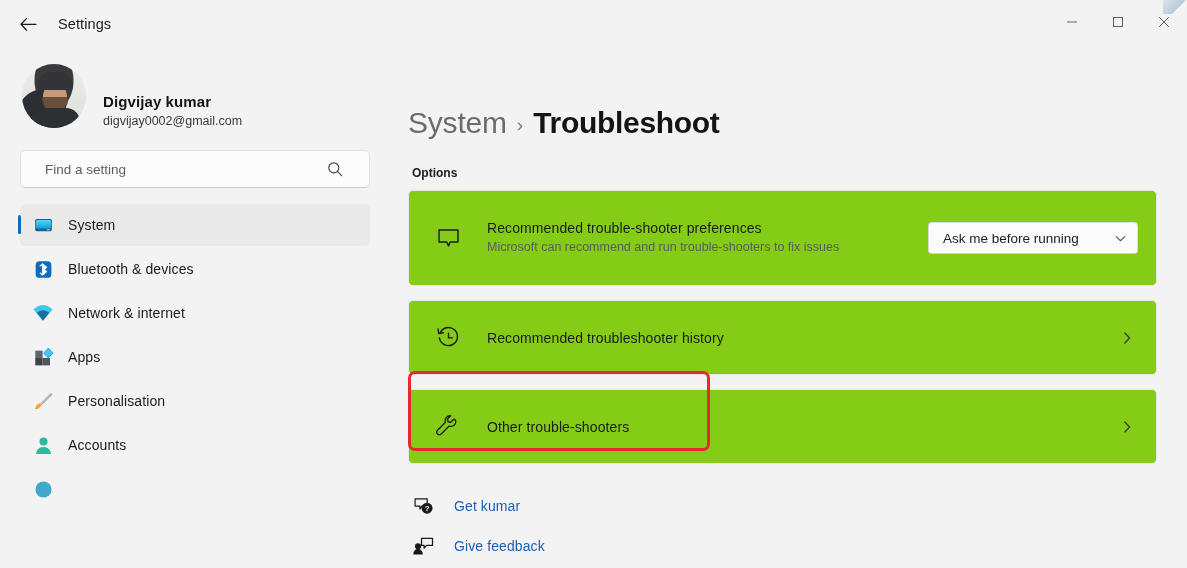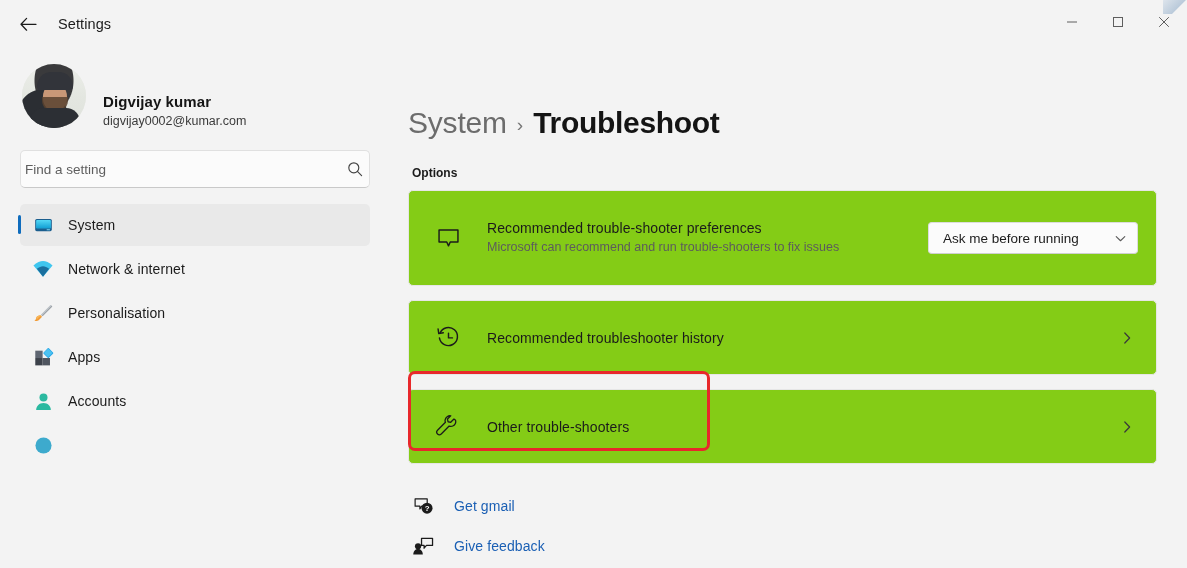--- a/index.html
+++ b/index.html
@@ -157,21 +157,21 @@
   }
   .search-box {
     width: 350px;
     height: 38px;
     background: #fbfbfb;
     border: 1px solid #e0e0e0;
     border-bottom: 1px solid #c9c9c9;
     border-radius: 5px;
     display: flex;
     align-items: center;
-    padding: 0 4px;
+    padding: 0 24px;
     cursor: text;
   }
   .search-box input {
     flex: 1;
     border: none;
     outline: none;
     background: transparent;
     font-family: "Liberation Sans", sans-serif;
     font-size: 13.5px;
     color: #1b1b1b;
@@ -394,21 +394,21 @@
     <div class="account">
       <div class="avatar">
         <div class="av-bg"></div>
         <div class="av-face"></div>
         <div class="av-beard"></div>
         <div class="av-hat"></div>
         <div class="av-body"></div>
       </div>
       <div class="account-text">
         <div class="account-name">Digvijay kumar</div>
-        <div class="account-email">digvijay0002@kumar.com</div>
+        <div class="account-email">digvijay0002@gmail.com</div>
       </div>
     </div>
 
     <div class="search-wrap">
       <div class="search-box">
         <input type="text" placeholder="Find a setting" style="">
         <span class="search-icon-wrap">
           <svg width="16" height="16" viewBox="0 0 16 16" fill="none">
             <circle cx="6.8" cy="6.8" r="5" stroke="#444" stroke-width="1.15"></circle>
             <path d="M10.4 10.4 L14.6 14.6" stroke="#444" stroke-width="1.15" stroke-linecap="round"></path>
@@ -430,54 +430,63 @@
               <stop offset="0" stop-color="#53d7f5"></stop>
                   <stop offset="1" stop-color="#129fd4"></stop>
             </linearGradient>
               </defs>
             <rect x="15.5" y="16.3" width="4" height="1.2" rx="0.6" fill="#7fd3ef"></rect>
           </svg>
         </span>
         <span class="nav-label">System</span>
       </div>
 
+      <div class="nav-item">
+        <span class="nav-icon">
+          <svg width="21" height="21" viewBox="0 0 24 24">
+            <rect x="3" y="2.5" width="18" height="19" rx="4.5" fill="#0f6cbd"></rect>
+            <path d="M11 5.6 L15.6 9.6 L11 13.2 V5.6 Z M11 18.4 L15.6 14.4 L11 10.8 V18.4 Z M11 5.6 L8.2 8 M11 18.4 L8.2 16" fill="#ffffff" stroke="#ffffff" stroke-width="1.25" stroke-linejoin="round" stroke-linecap="round"></path>
+          </svg>
+        </span>
+        <span class="nav-label">Bluetooth &amp; devices</span>
+      </div>
 
       <div class="nav-item">
         <span class="nav-icon">
           <svg width="22" height="22" viewBox="0 0 24 24">
             <path d="M1.6 8.2 C5 5 9.3 3.4 12 3.4 C14.7 3.4 19 5 22.4 8.2 L12 20.4 Z" fill="#3fc6ef"></path>
             <path d="M5.3 11.8 C7.6 9.9 9.9 9 12 9 C14.1 9 16.4 9.9 18.7 11.8 L12 20.4 Z" fill="#1a6f9e"></path>
           </svg>
         </span>
         <span class="nav-label">Network &amp; internet</span>
-      </div>
-
-      <div class="nav-item">
-        <span class="nav-icon">
-          <svg width="22" height="22" viewBox="0 0 24 24">
-            <path d="M20.4 3.2 L9.8 13.8 L11.6 15.6 L22.2 5 Z" fill="#9aa0a6"></path>
-            <path d="M20.4 3.2 L9.8 13.8 L10.7 14.7 L21.3 4.1 Z" fill="#c7ccd1"></path>
-            <path d="M9.2 14.4 L11 16.2 L7.6 19.6 C6.2 21 3.6 21.1 2.6 20.4 C4 19.8 4.2 18.6 4.6 17.2 C5 15.6 7.3 14.6 9.2 14.4 Z" fill="#f29c38"></path>
-            <path d="M4.6 17.2 C5 15.6 7.3 14.6 9.2 14.4 L10 15.2 C8 15.8 6 17.4 5.4 19 Z" fill="#f7b85c"></path>
-          </svg>
-        </span>
-        <span class="nav-label">Personalisation</span>
       </div>
 
       <div class="nav-item">
         <span class="nav-icon">
           <svg width="21" height="21" viewBox="0 0 24 24">
             <rect x="2.6" y="4.2" width="8.4" height="8.4" fill="#5f6672"></rect>
             <rect x="2.6" y="12.6" width="8.4" height="8.4" fill="#3c414a"></rect>
             <rect x="11" y="12.6" width="8.4" height="8.4" fill="#4f555f"></rect>
             <rect x="13.2" y="2.6" width="8.6" height="8.6" rx="1" transform="rotate(45 17.5 6.9)" fill="#2aa8e8"></rect>
             <rect x="13.8" y="3.2" width="7" height="7" rx="1" transform="rotate(45 17.3 6.7)" fill="#4cc2f1"></rect>
           </svg>
         </span>
         <span class="nav-label">Apps</span>
+      </div>
+
+      <div class="nav-item">
+        <span class="nav-icon">
+          <svg width="22" height="22" viewBox="0 0 24 24">
+            <path d="M20.4 3.2 L9.8 13.8 L11.6 15.6 L22.2 5 Z" fill="#9aa0a6"></path>
+            <path d="M20.4 3.2 L9.8 13.8 L10.7 14.7 L21.3 4.1 Z" fill="#c7ccd1"></path>
+            <path d="M9.2 14.4 L11 16.2 L7.6 19.6 C6.2 21 3.6 21.1 2.6 20.4 C4 19.8 4.2 18.6 4.6 17.2 C5 15.6 7.3 14.6 9.2 14.4 Z" fill="#f29c38"></path>
+            <path d="M4.6 17.2 C5 15.6 7.3 14.6 9.2 14.4 L10 15.2 C8 15.8 6 17.4 5.4 19 Z" fill="#f7b85c"></path>
+          </svg>
+        </span>
+        <span class="nav-label">Personalisation</span>
       </div>
 
       <div class="nav-item">
         <span class="nav-icon">
           <svg width="21" height="21" viewBox="0 0 24 24">
             <circle cx="12" cy="7.4" r="4.6" fill="#2bb9a0"></circle>
             <path d="M3.6 21.6 C3.6 16.8 7.4 13.6 12 13.6 C16.6 13.6 20.4 16.8 20.4 21.6 Z" fill="#2bb9a0"></path>
           </svg>
         </span>
         <span class="nav-label">Accounts</span>
@@ -559,21 +568,21 @@
 
     <div class="links">
       <div class="link-row">
         <span class="link-icon">
           <svg width="22" height="22" viewBox="0 0 24 24" fill="none">
             <path d="M3.4 4.2 H16.6 V12.2 H10.6 L8.6 15.2 V12.2 H3.4 Z" stroke="#1b1b1b" stroke-width="1.3" stroke-linejoin="round"></path>
             <circle cx="16.4" cy="14.4" r="6" fill="#1b1b1b"></circle>
             <text x="16.4" y="17.6" font-size="8.6" font-family="Liberation Sans, sans-serif" font-weight="bold" fill="#ffffff" text-anchor="middle">?</text>
           </svg>
         </span>
-        <span class="link-text">Get gmail</span>
+        <span class="link-text">Get kumar</span>
       </div>
       <div class="link-row">
         <span class="link-icon">
           <svg width="22" height="22" viewBox="0 0 24 24" fill="none">
             <circle cx="6.6" cy="12.4" r="3.4" fill="#1b1b1b"></circle>
             <path d="M1.4 21.4 C1.4 17.6 3.8 15.4 6.6 15.4 C9.4 15.4 11.8 17.6 11.8 21.4 Z" fill="#1b1b1b"></path>
             <path d="M10.4 3.6 H22.4 V11.4 H15.8 L13.2 14.4 V11.4 H10.4 Z" stroke="#1b1b1b" stroke-width="1.4" stroke-linejoin="round"></path>
           </svg>
         </span>
         <span class="link-text">Give feedback</span>

